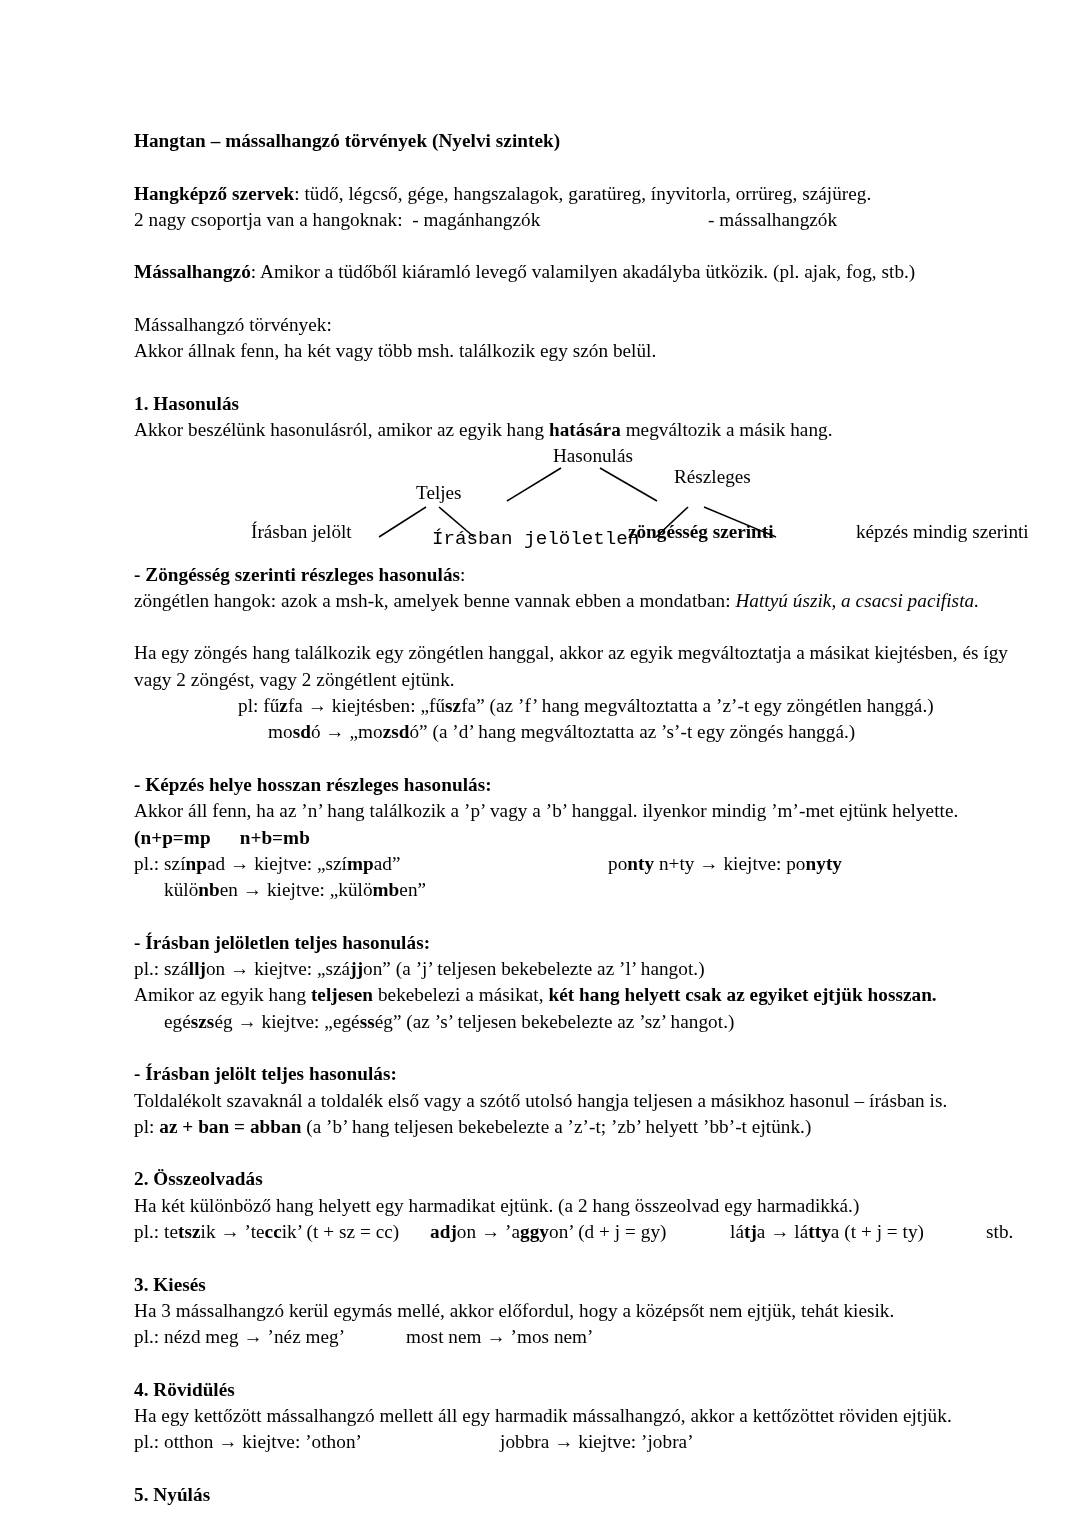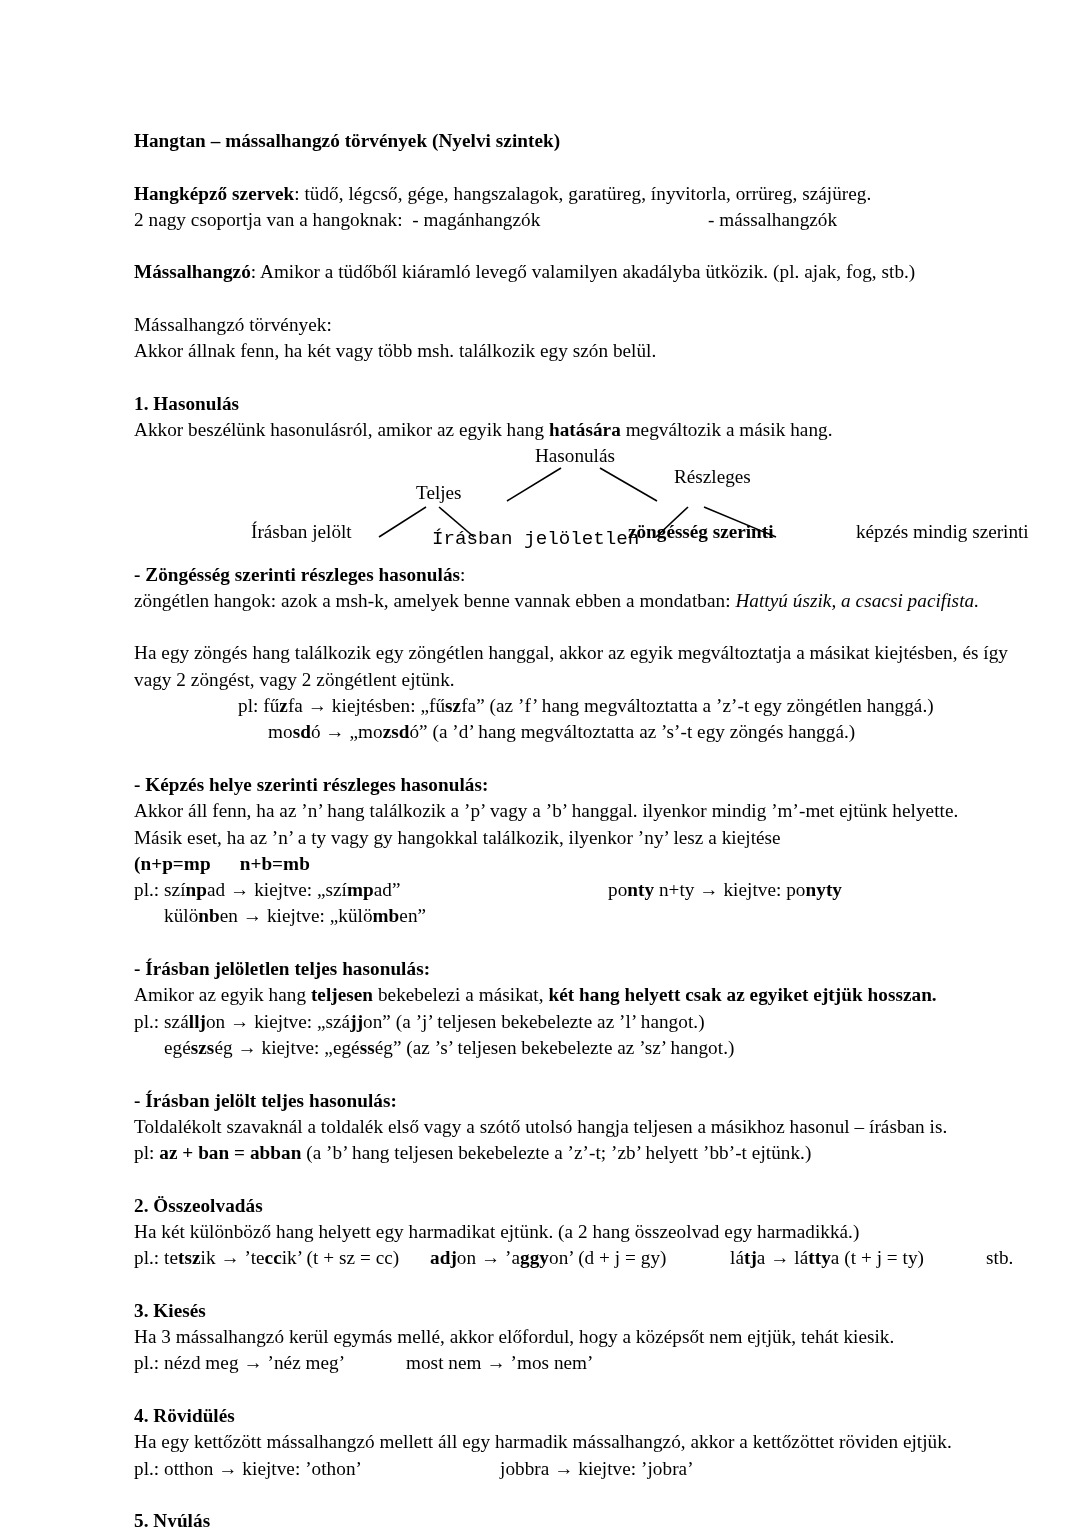--- a/index.html
+++ b/index.html
@@ -87,49 +87,48 @@
 
     <div class="tree">
       <svg class="tree-svg" viewBox="0 0 908 118" preserveAspectRatio="none">
         <line x1="427" y1="24" x2="373" y2="57" stroke="#000" stroke-width="1.6"></line>
         <line x1="466" y1="24" x2="523" y2="57" stroke="#000" stroke-width="1.6"></line>
         <line x1="292" y1="63" x2="245" y2="93" stroke="#000" stroke-width="1.6"></line>
         <line x1="305" y1="63" x2="340" y2="93" stroke="#000" stroke-width="1.6"></line>
         <line x1="554" y1="63" x2="522" y2="93" stroke="#000" stroke-width="1.6"></line>
         <line x1="570" y1="63" x2="642" y2="93" stroke="#000" stroke-width="1.6"></line>
       </svg>
-      <div class="node" style="left:401px; top:-1px;">Hasonulás</div>
+      <div class="node" style="left:419px; top:-1px;">Hasonulás</div>
       <div class="node" style="left:282px; top:36px;">Teljes</div>
       <div class="node" style="left:540px; top:20px;">Részleges</div>
       <div class="node" style="left:117px; top:75px;">Írásban jelölt</div>
       <div class="node" style="left:298px; top:82px;font-family:Liberation Mono, monospace;">Írásban jelöletlen</div>
       <div class="node" style="left:494px; top:75px;font-weight:bold;">zöngésség szerinti</div>
       <div class="node" style="left:722px; top:75px;">képzés mindig szerinti</div>
     </div>
 
     <div class="ln"><span class="b">- </span><span class="b">Zöngésség szerinti részleges hasonulás</span><span>:</span></div>
     <div class="ln"><span>zöngétlen hangok: azok a msh-k, amelyek benne vannak ebben a mondatban: </span><span class="i">Hattyú úszik, a csacsi pacifista.</span></div>
     <div class="gap"></div>
     <div class="ln">Ha egy zöngés hang találkozik egy zöngétlen hanggal, akkor az egyik megváltoztatja a másikat kiejtésben, és így</div>
     <div class="ln">vagy 2 zöngést, vagy 2 zöngétlent ejtünk.</div>
     <div class="ln" style="padding-left:104px"><span>pl: fű</span><span class="b">z</span><span>fa → kiejtésben: „fű</span><span class="b">sz</span><span>fa” (az ’f’ hang megváltoztatta a ’z’-t egy zöngétlen hanggá.)</span></div>
     <div class="ln" style="padding-left:134px"><span>mo</span><span class="b">sd</span><span>ó → „mo</span><span class="b">zsd</span><span>ó” (a ’d’ hang megváltoztatta az ’s’-t egy zöngés hanggá.)</span></div>
     <div class="gap"></div>
 
-    <div class="ln b">- Képzés helye szerinti részleges hasonulás:</div>
+    <div class="ln b">- Képzés helye hosszan részleges hasonulás:</div>
     <div class="ln">Akkor áll fenn, ha az ’n’ hang találkozik a ’p’ vagy a ’b’ hanggal. ilyenkor mindig ’m’-met ejtünk helyette.</div>
-    <div class="ln">Másik eset, ha az ’n’ a ty vagy gy hangokkal találkozik, ilyenkor ’ny’ lesz a kiejtése</div>
     <div class="ln two-col b"><span>(n+p=mp      n+b=mb</span></div>
     <div class="ln two-col"><span><span>pl.: szí</span><span class="b">np</span><span>ad → kiejtve: „szí</span><span class="b">mp</span><span>ad”</span></span><span class="col-r" style="left:474px"><span>po</span><span class="b">nty</span><span> n+ty → kiejtve: po</span><span class="b">nyty</span></span></div>
     <div class="ln two-col"><span style="padding-left:30px"><span>külö</span><span class="b">nb</span><span>en → kiejtve: „külö</span><span class="b">mb</span><span>en”</span></span></div>
     <div class="gap"></div>
 
     <div class="ln b">- Írásban jelöletlen teljes hasonulás:</div>
+    <div class="ln"><span>pl.: szá</span><span class="b">llj</span><span>on → kiejtve: „szá</span><span class="b">jj</span><span>on” (a ’j’ teljesen bekebelezte az ’l’ hangot.)</span></div>
     <div class="ln"><span>Amikor az egyik hang </span><span class="b">teljesen</span><span> bekebelezi a másikat, </span><span class="b">két hang helyett csak az egyiket ejtjük hosszan.</span></div>
-    <div class="ln"><span>pl.: szá</span><span class="b">llj</span><span>on → kiejtve: „szá</span><span class="b">jj</span><span>on” (a ’j’ teljesen bekebelezte az ’l’ hangot.)</span></div>
     <div class="ln" style="padding-left:30px"><span>egé</span><span class="b">szs</span><span>ég → kiejtve: „egé</span><span class="b">ss</span><span>ég” (az ’s’ teljesen bekebelezte az ’sz’ hangot.)</span></div>
     <div class="gap"></div>
 
     <div class="ln b">- Írásban jelölt teljes hasonulás:</div>
     <div class="ln">Toldalékolt szavaknál a toldalék első vagy a szótő utolsó hangja teljesen a másikhoz hasonul – írásban is.</div>
     <div class="ln"><span>pl: </span><span class="b">az + ban = abban</span><span> (a ’b’ hang teljesen bekebelezte a ’z’-t; ’zb’ helyett ’bb’-t ejtünk.)</span></div>
     <div class="gap"></div>
 
     <div class="ln b">2. Összeolvadás</div>
     <div class="ln">Ha két különböző hang helyett egy harmadikat ejtünk. (a 2 hang összeolvad egy harmadikká.)</div>

